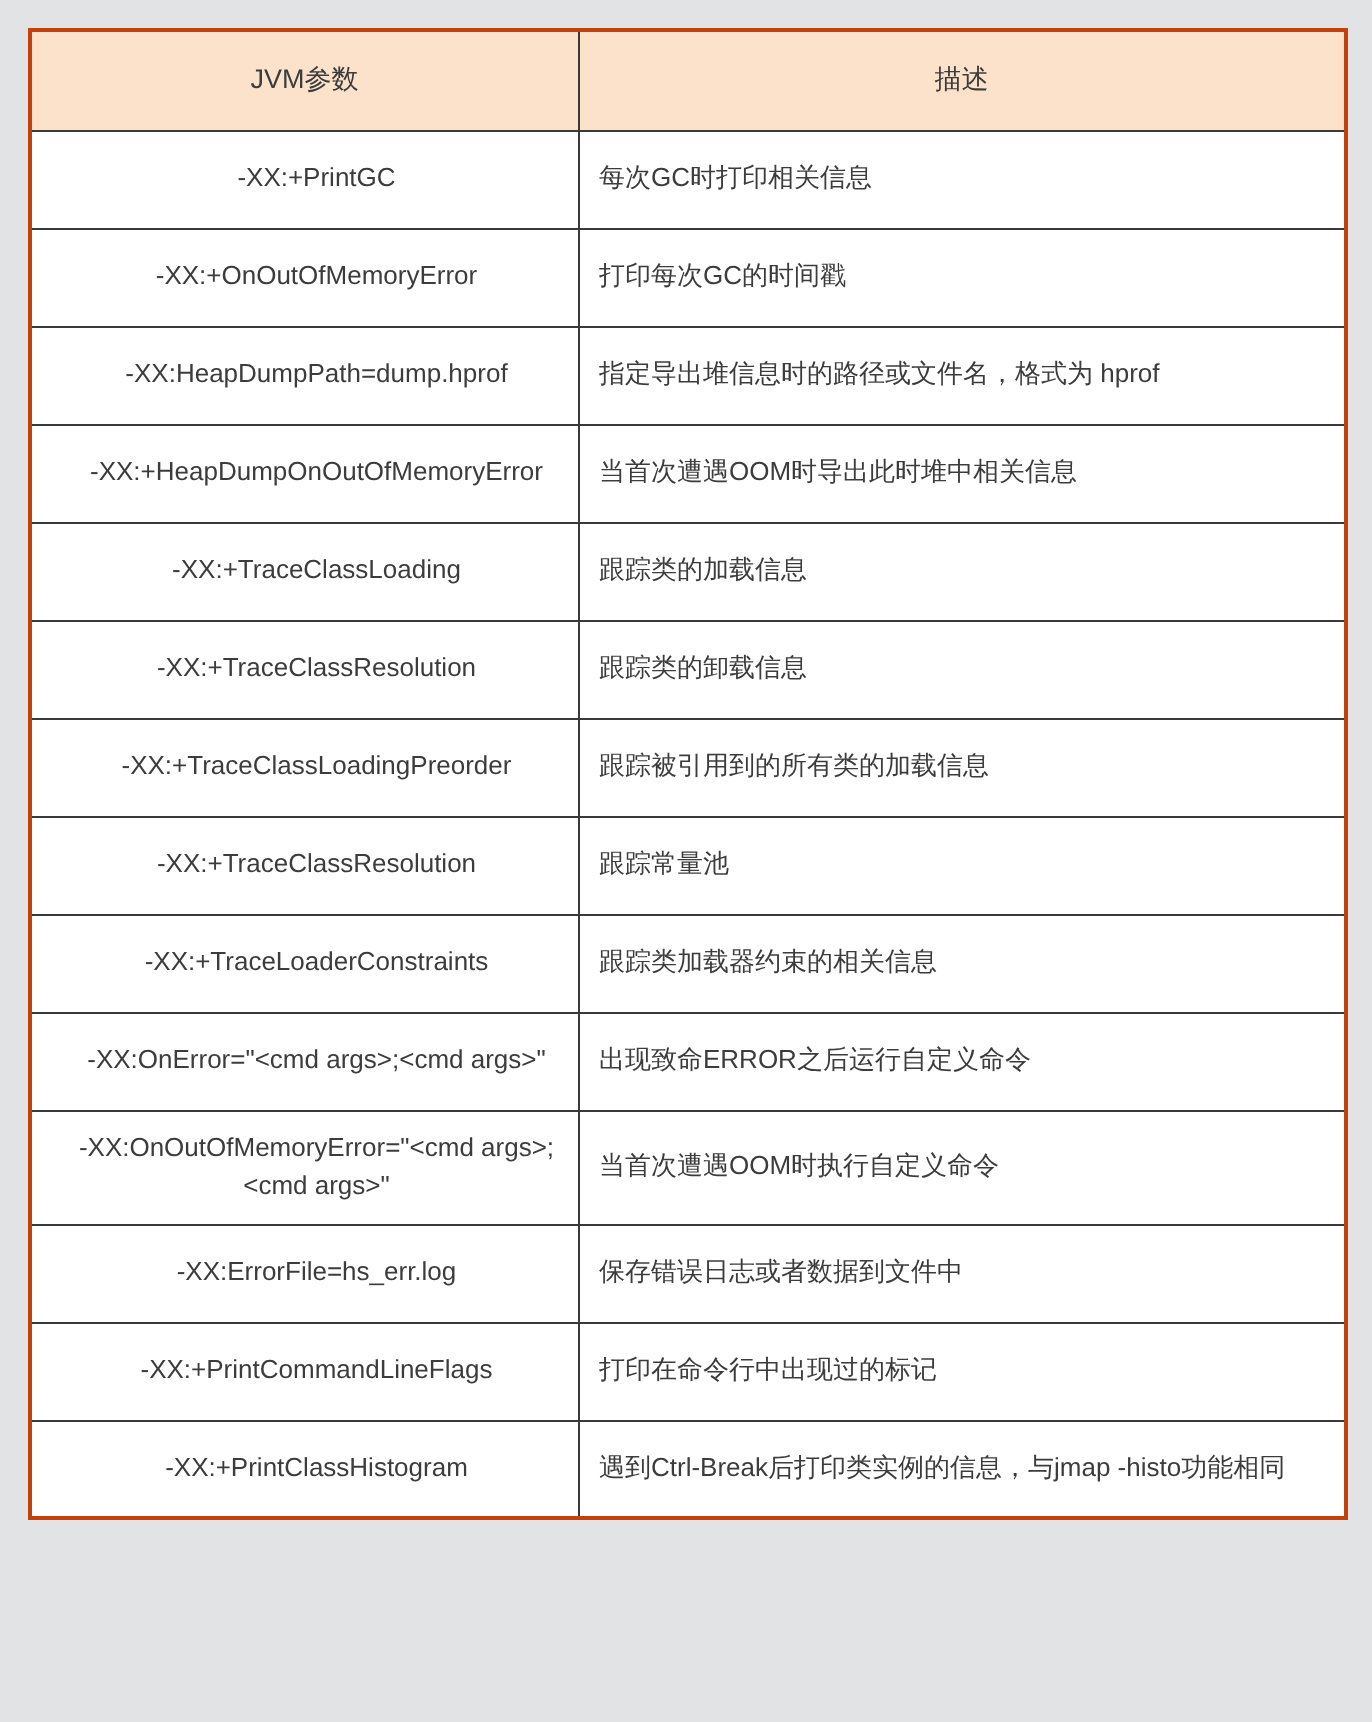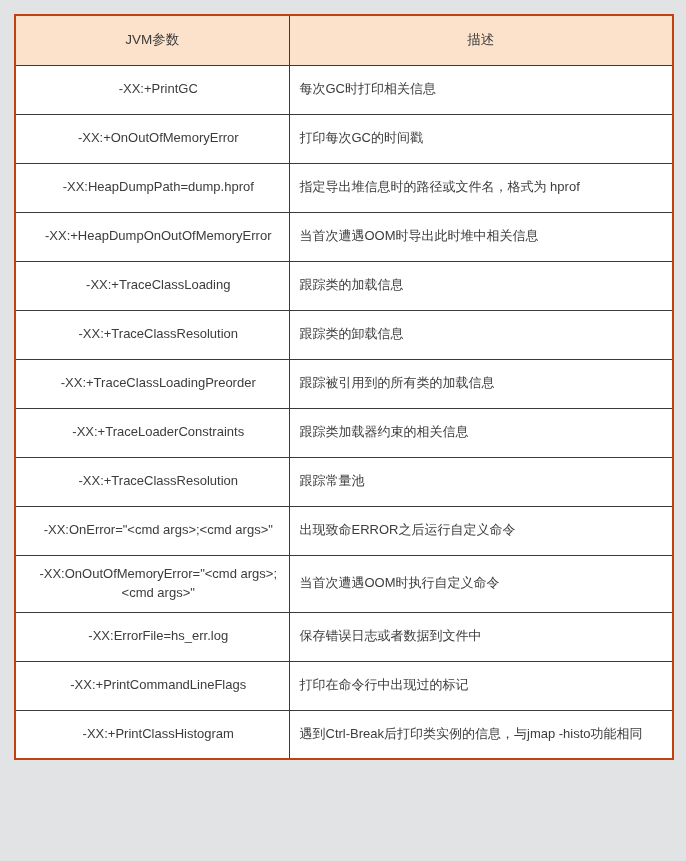--- a/index.html
+++ b/index.html
@@ -101,26 +101,26 @@
         </tr>
         <tr>
           <td class="param">-XX:+TraceClassResolution</td>
           <td class="desc">跟踪类的卸载信息</td>
         </tr>
         <tr>
           <td class="param">-XX:+TraceClassLoadingPreorder</td>
           <td class="desc">跟踪被引用到的所有类的加载信息</td>
         </tr>
         <tr>
+          <td class="param">-XX:+TraceClassResolution</td>
+          <td class="desc">跟踪常量池</td>
+        </tr>
+        <tr>
           <td class="param">-XX:+TraceLoaderConstraints</td>
           <td class="desc">跟踪类加载器约束的相关信息</td>
-        </tr>
-        <tr>
-          <td class="param">-XX:+TraceClassResolution</td>
-          <td class="desc">跟踪常量池</td>
         </tr>
         <tr>
           <td class="param">-XX:OnError="&lt;cmd args&gt;;&lt;cmd args&gt;"</td>
           <td class="desc">出现致命ERROR之后运行自定义命令</td>
         </tr>
         <tr class="tall">
           <td class="param">-XX:OnOutOfMemoryError="&lt;cmd args&gt;;&lt;cmd args&gt;"</td>
           <td class="desc">当首次遭遇OOM时执行自定义命令</td>
         </tr>
         <tr>

